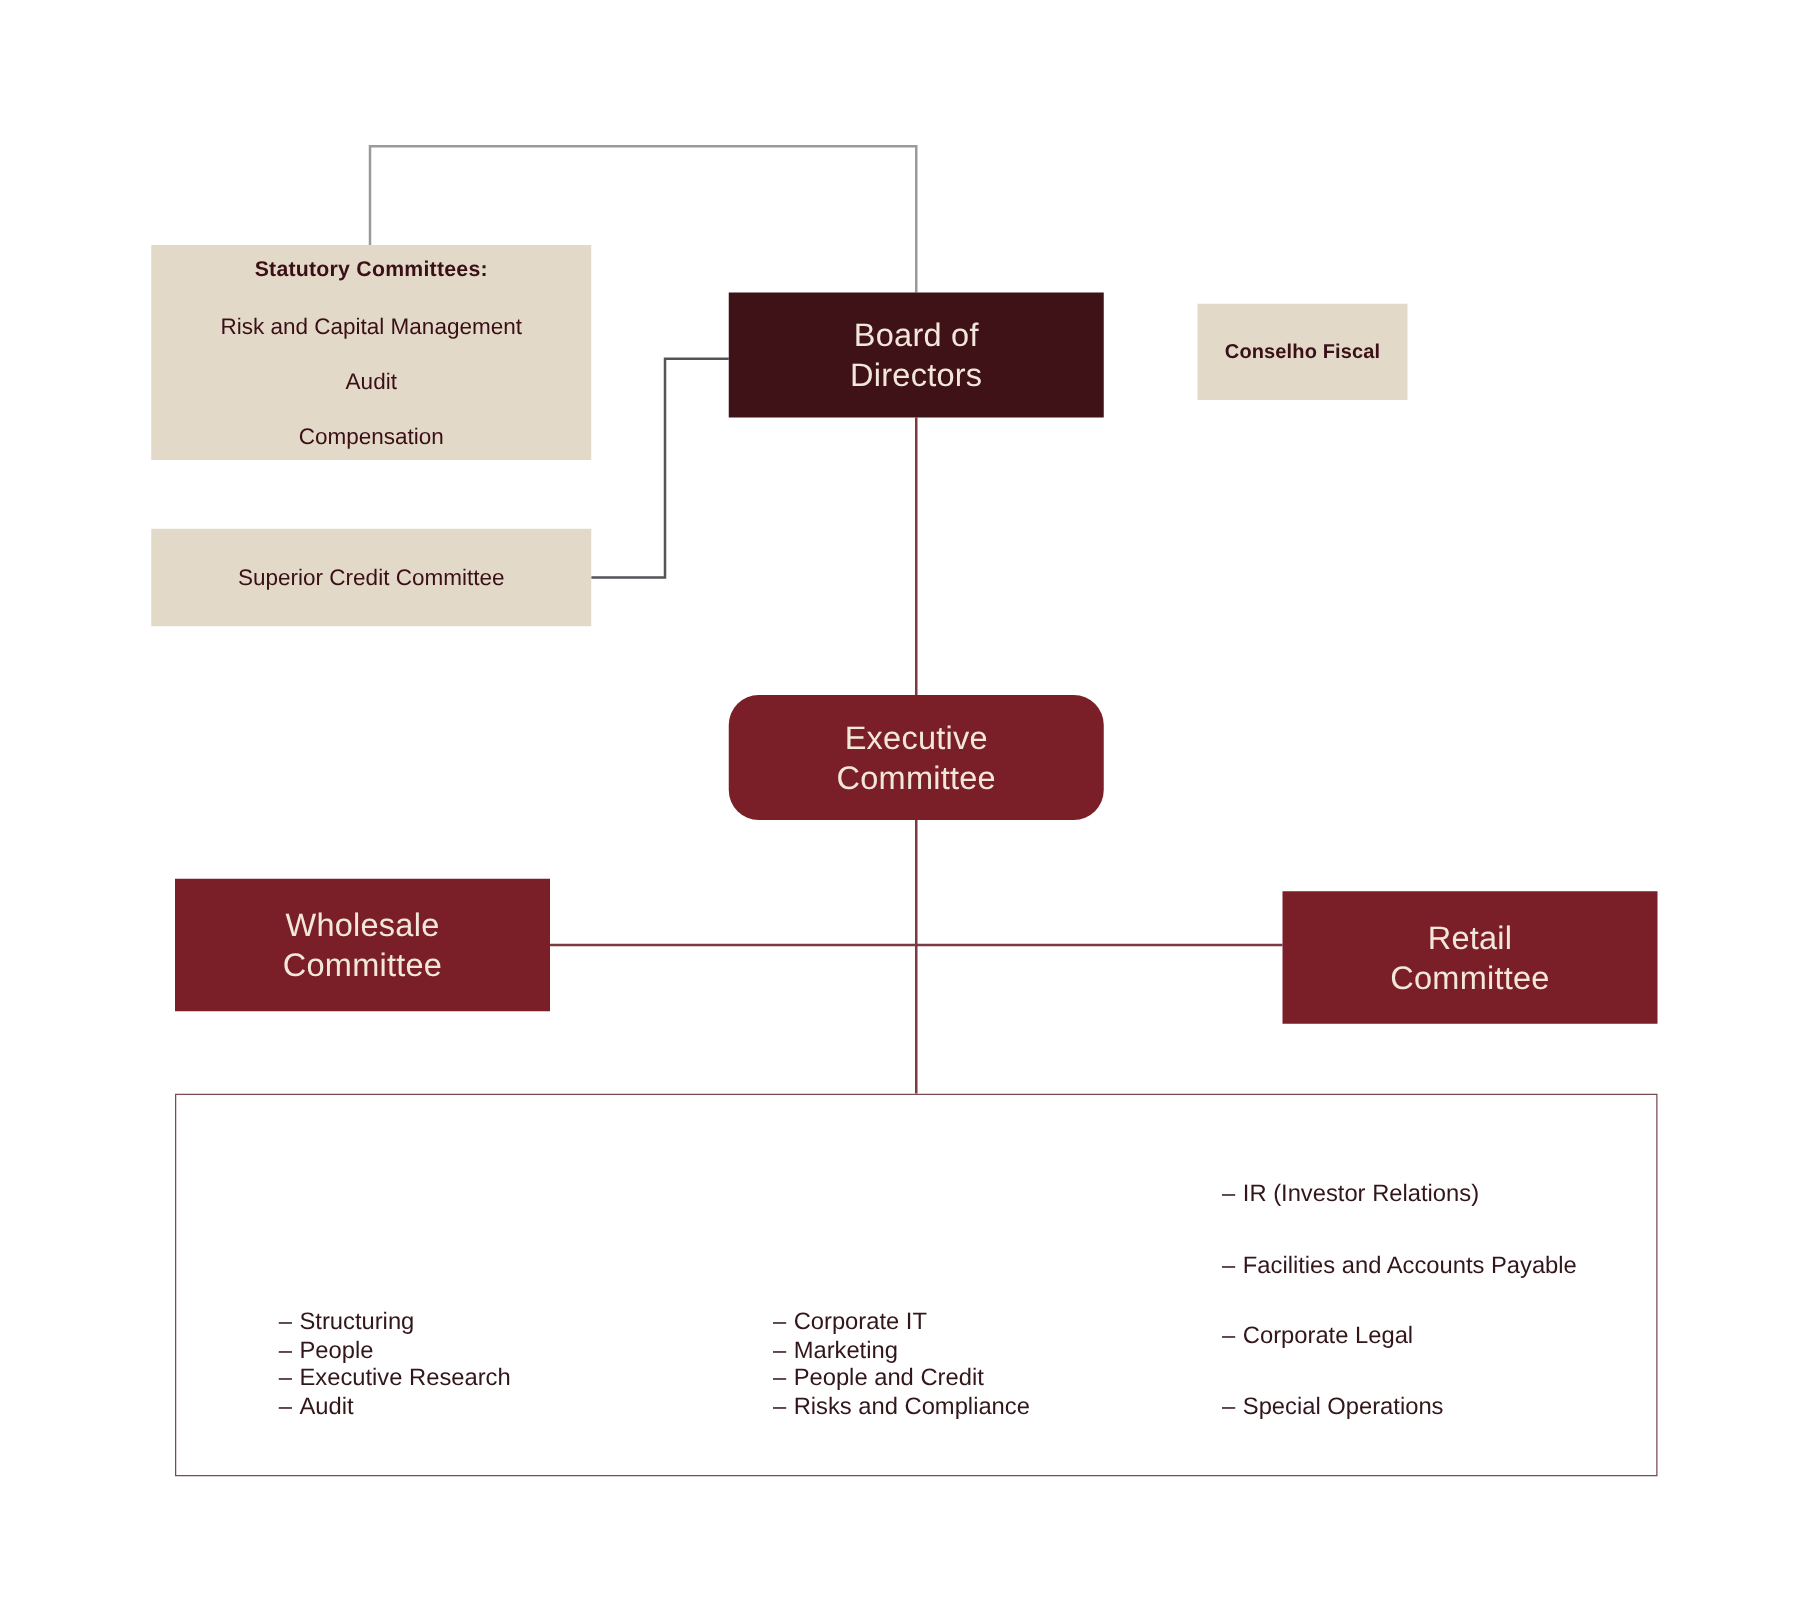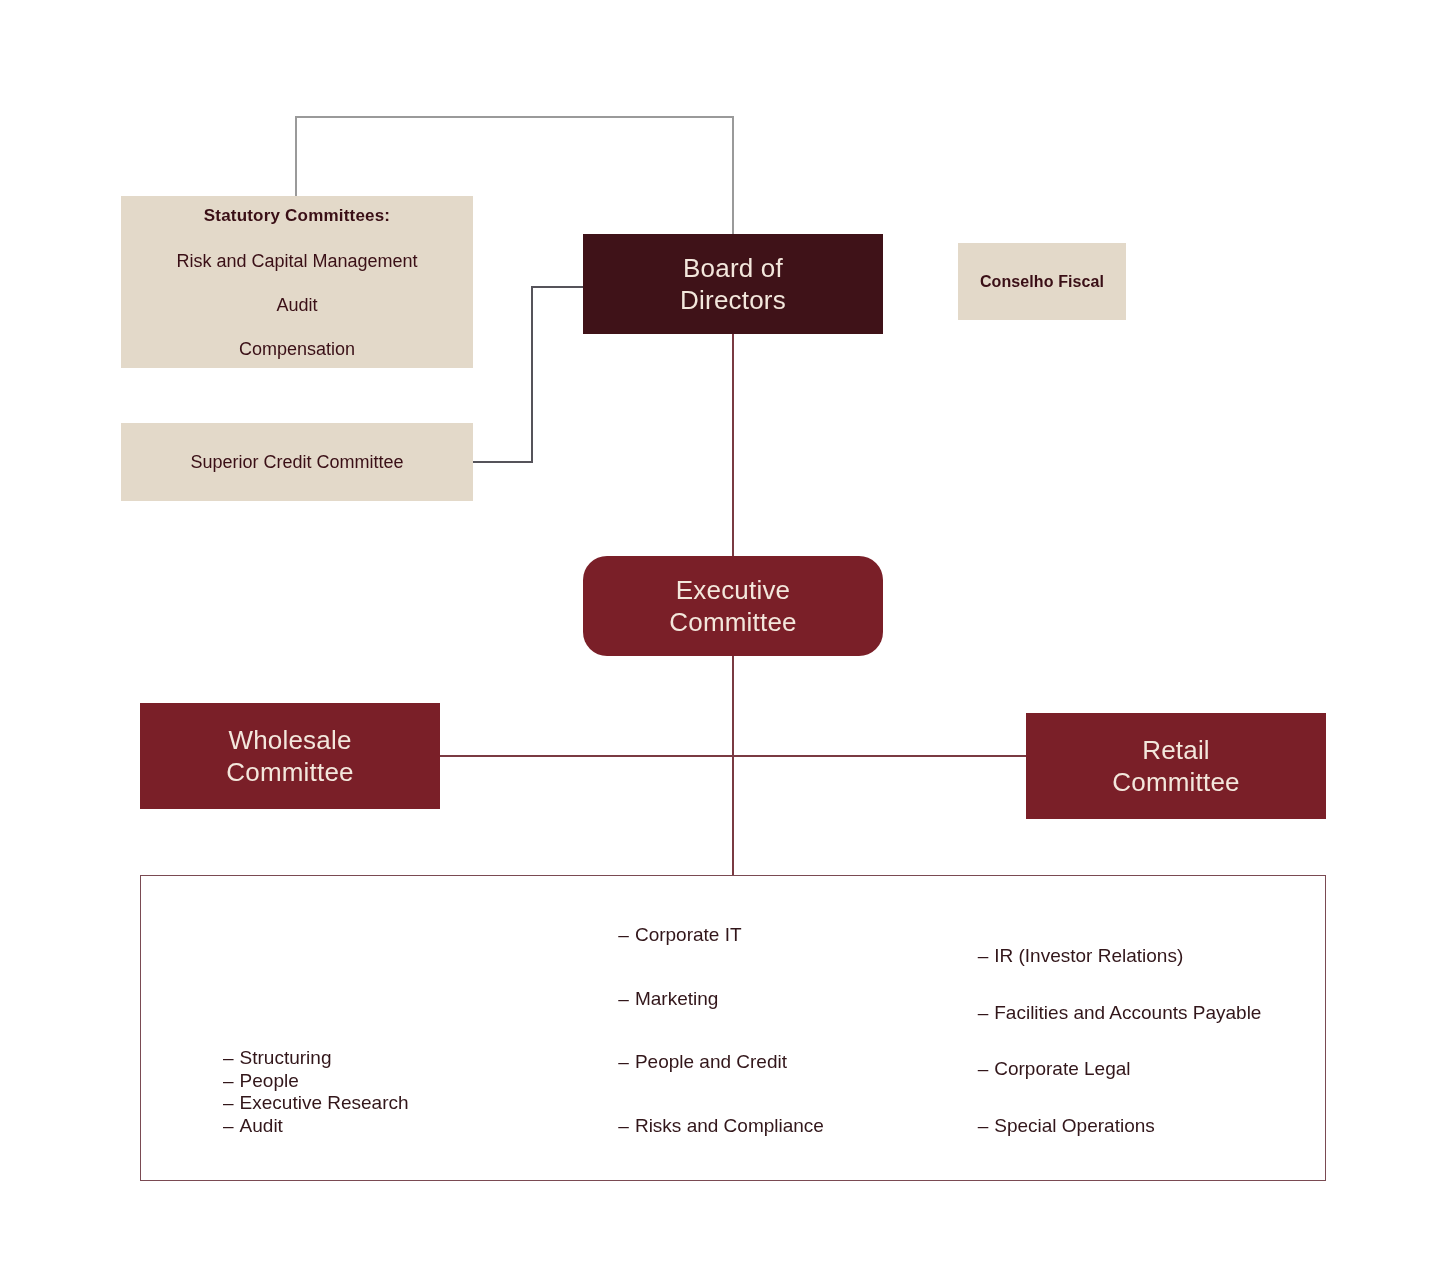--- a/index.html
+++ b/index.html
@@ -122,21 +122,21 @@
     display: flex;
     padding: 42px 0 42px 0;
   }
   .dept-col {
     flex: 1 1 0;
     display: flex;
     flex-direction: column;
     justify-content: flex-end;
   }
   .dept-col.c1 { padding-left: 82px; }
-  .dept-col.c2 { padding-left: 48px; gap: 41px; }
+  .dept-col.c2 { padding-left: 48px; }
   .dept-col.c3 { padding-left: 12px; gap: 34px; }
   .dept-item {
     font-size: 19px;
     color: #32161a;
     white-space: nowrap;
     line-height: 1.2;
   }
   .dash { margin-right: 6px; }
 </style>
 </head>

